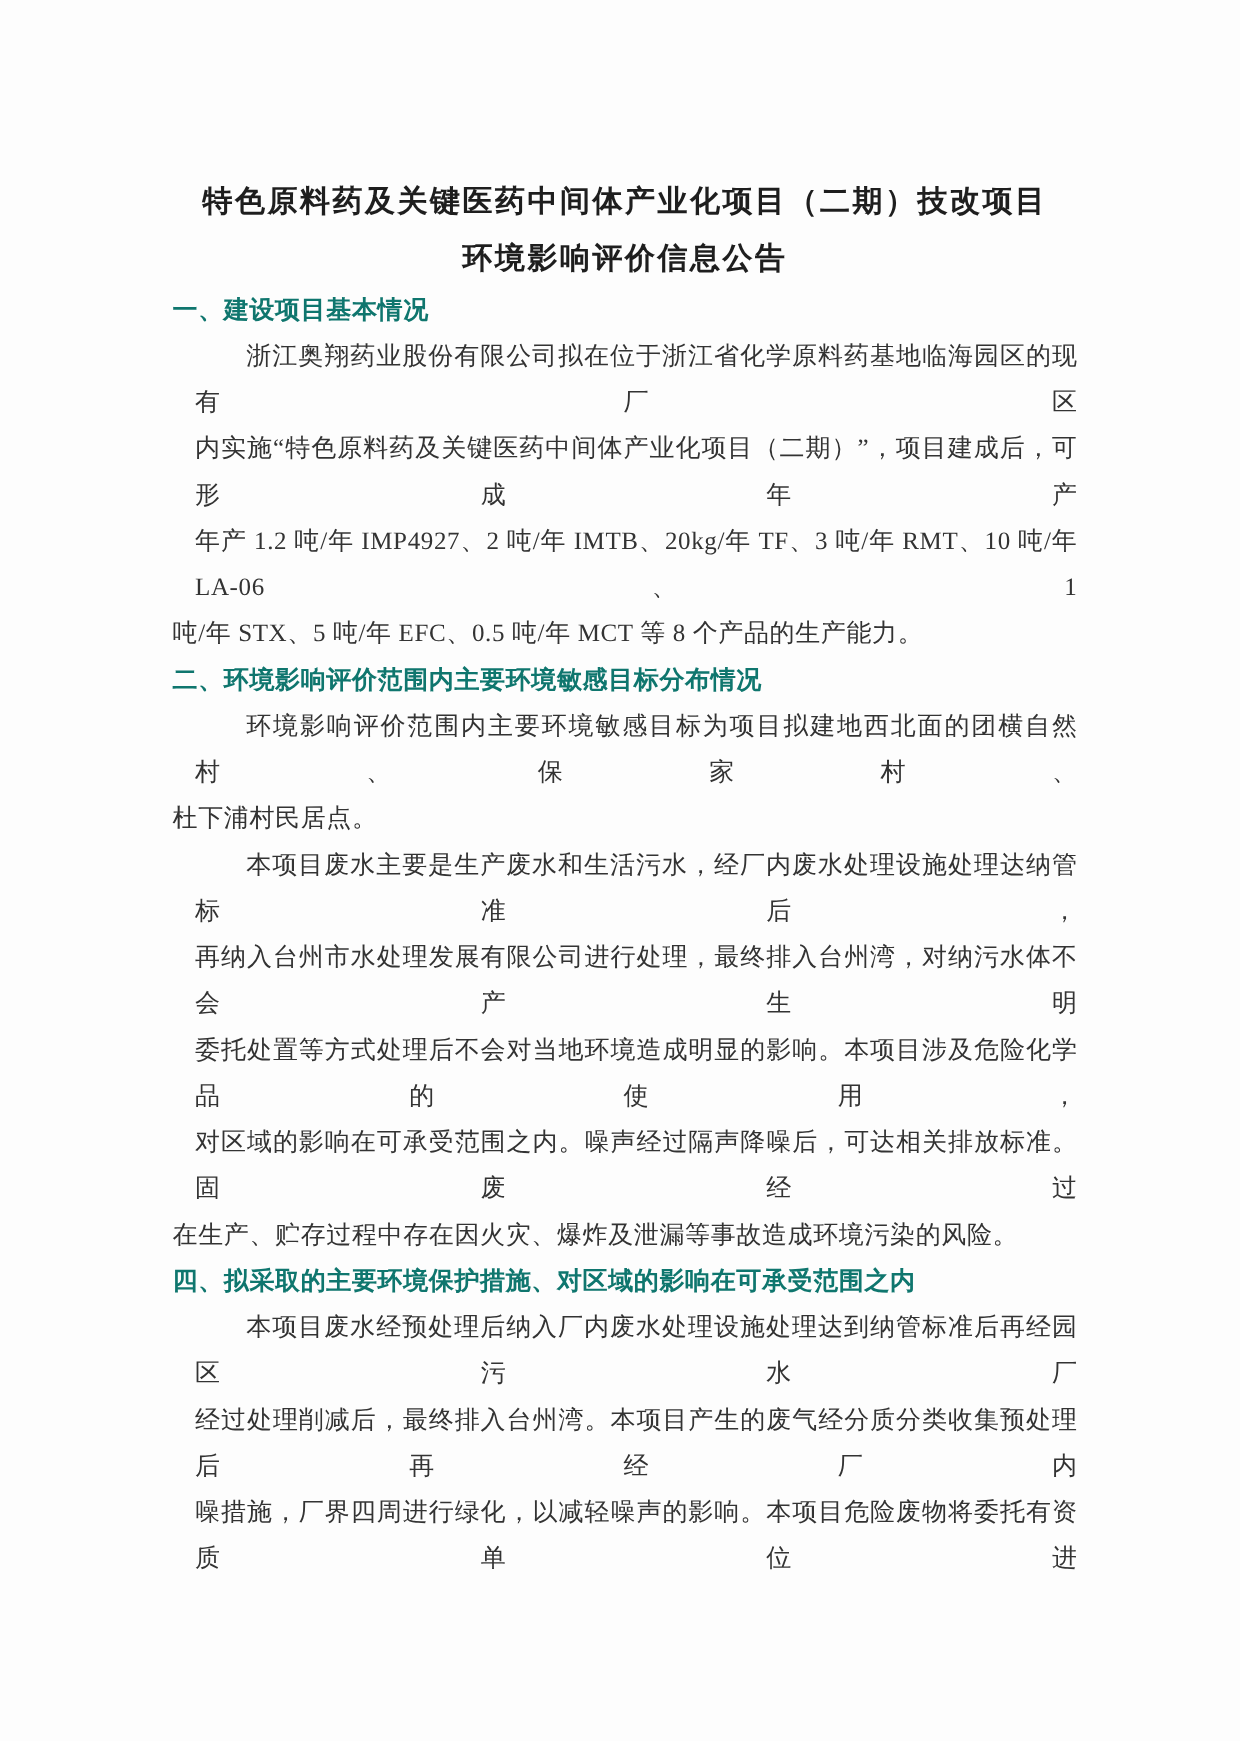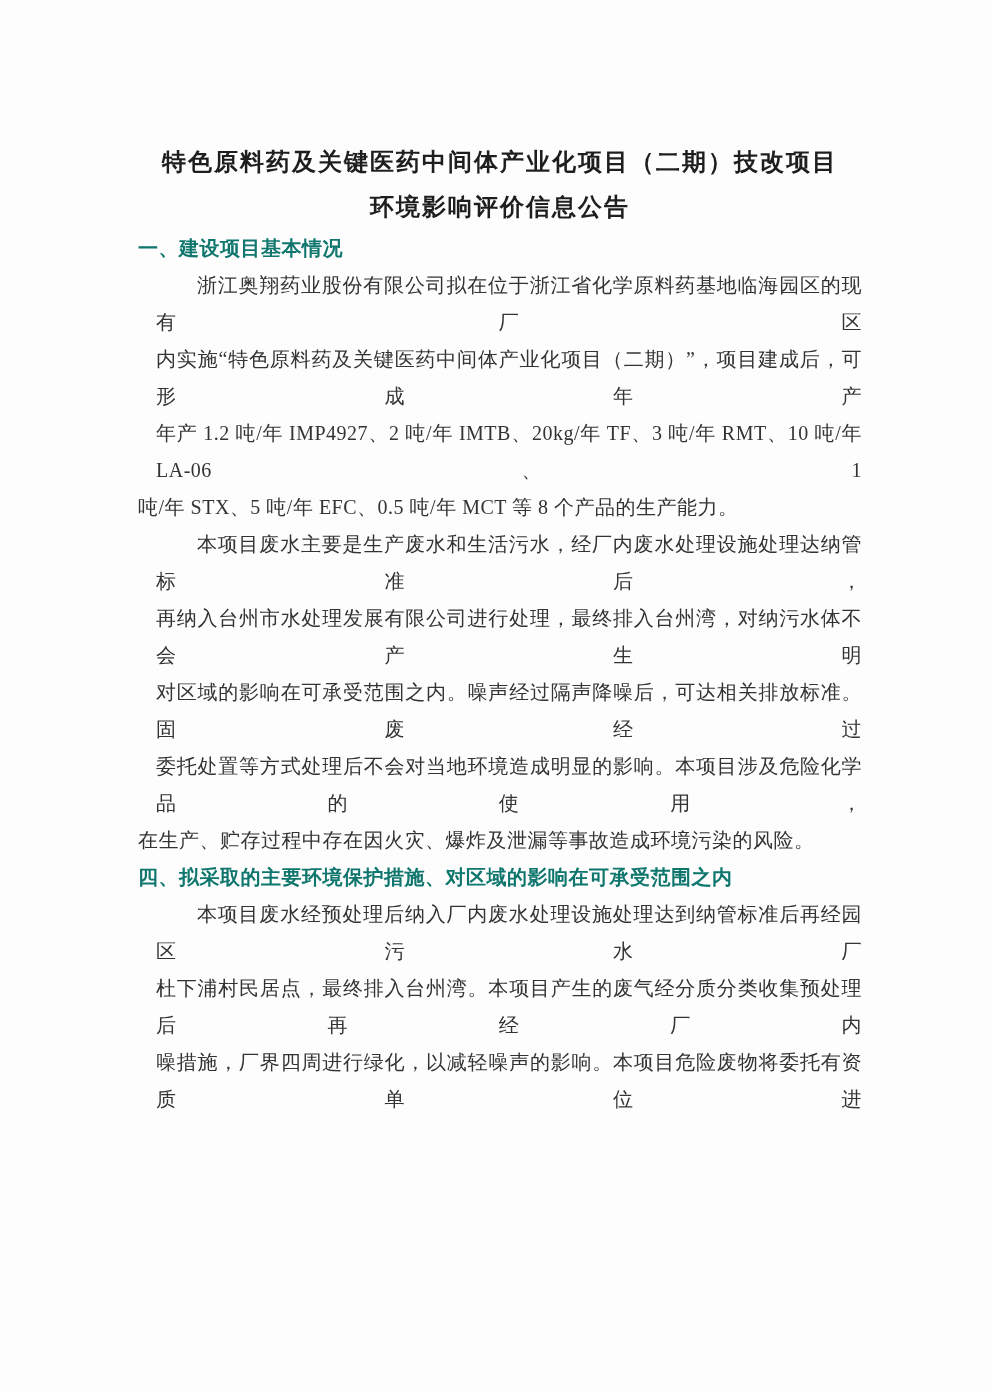--- a/index.html
+++ b/index.html
@@ -67,31 +67,36 @@
     </div>
 
     <section>
       <div class="line heading">一、建设项目基本情况</div>
       <div class="line body-line indent justify">浙江奥翔药业股份有限公司拟在位于浙江省化学原料药基地临海园区的现有厂区</div>
       <div class="line body-line justify">内实施“特色原料药及关键医药中间体产业化项目（二期）”，项目建成后，可形成年产</div>
       <div class="line body-line justify">年产 1.2 吨/年 IMP4927、2 吨/年 IMTB、20kg/年 TF、3 吨/年 RMT、10 吨/年 LA-06、1</div>
       <div class="line body-line">吨/年 STX、5 吨/年 EFC、0.5 吨/年 MCT 等 8 个产品的生产能力。</div>
     </section>
 
+    <section>
+      <div class="line heading">二、环境影响评价范围内主要环境敏感目标分布情况</div>
+      <div class="line body-line indent justify">环境影响评价范围内主要环境敏感目标为项目拟建地西北面的团横自然村、保家村、</div>
+      <div class="line body-line">杜下浦村民居点。</div>
+    </section>
 
     <section>
       <div class="line body-line indent justify">本项目废水主要是生产废水和生活污水，经厂内废水处理设施处理达纳管标准后，</div>
       <div class="line body-line justify">再纳入台州市水处理发展有限公司进行处理，最终排入台州湾，对纳污水体不会产生明</div>
+      <div class="line body-line justify">委托处置等方式处理后不会对当地环境造成明显的影响。本项目涉及危险化学品的使用，</div>
       <div class="line body-line justify">对区域的影响在可承受范围之内。噪声经过隔声降噪后，可达相关排放标准。固废经过</div>
-      <div class="line body-line justify">委托处置等方式处理后不会对当地环境造成明显的影响。本项目涉及危险化学品的使用，</div>
       <div class="line body-line">在生产、贮存过程中存在因火灾、爆炸及泄漏等事故造成环境污染的风险。</div>
     </section>
 
     <section>
       <div class="line heading">四、拟采取的主要环境保护措施、对区域的影响在可承受范围之内</div>
       <div class="line body-line indent justify">本项目废水经预处理后纳入厂内废水处理设施处理达到纳管标准后再经园区污水厂</div>
-      <div class="line body-line justify">杜下浦村民居点，最终排入台州湾。本项目产生的废气经分质分类收集预处理后再经厂内</div>
+      <div class="line body-line justify">经过处理削减后，最终排入台州湾。本项目产生的废气经分质分类收集预处理后再经厂内</div>
       <div class="line body-line justify">噪措施，厂界四周进行绿化，以减轻噪声的影响。本项目危险废物将委托有资质单位进</div>
 
     </section>
 
   </div>
 </div>
 
 </body></html>

